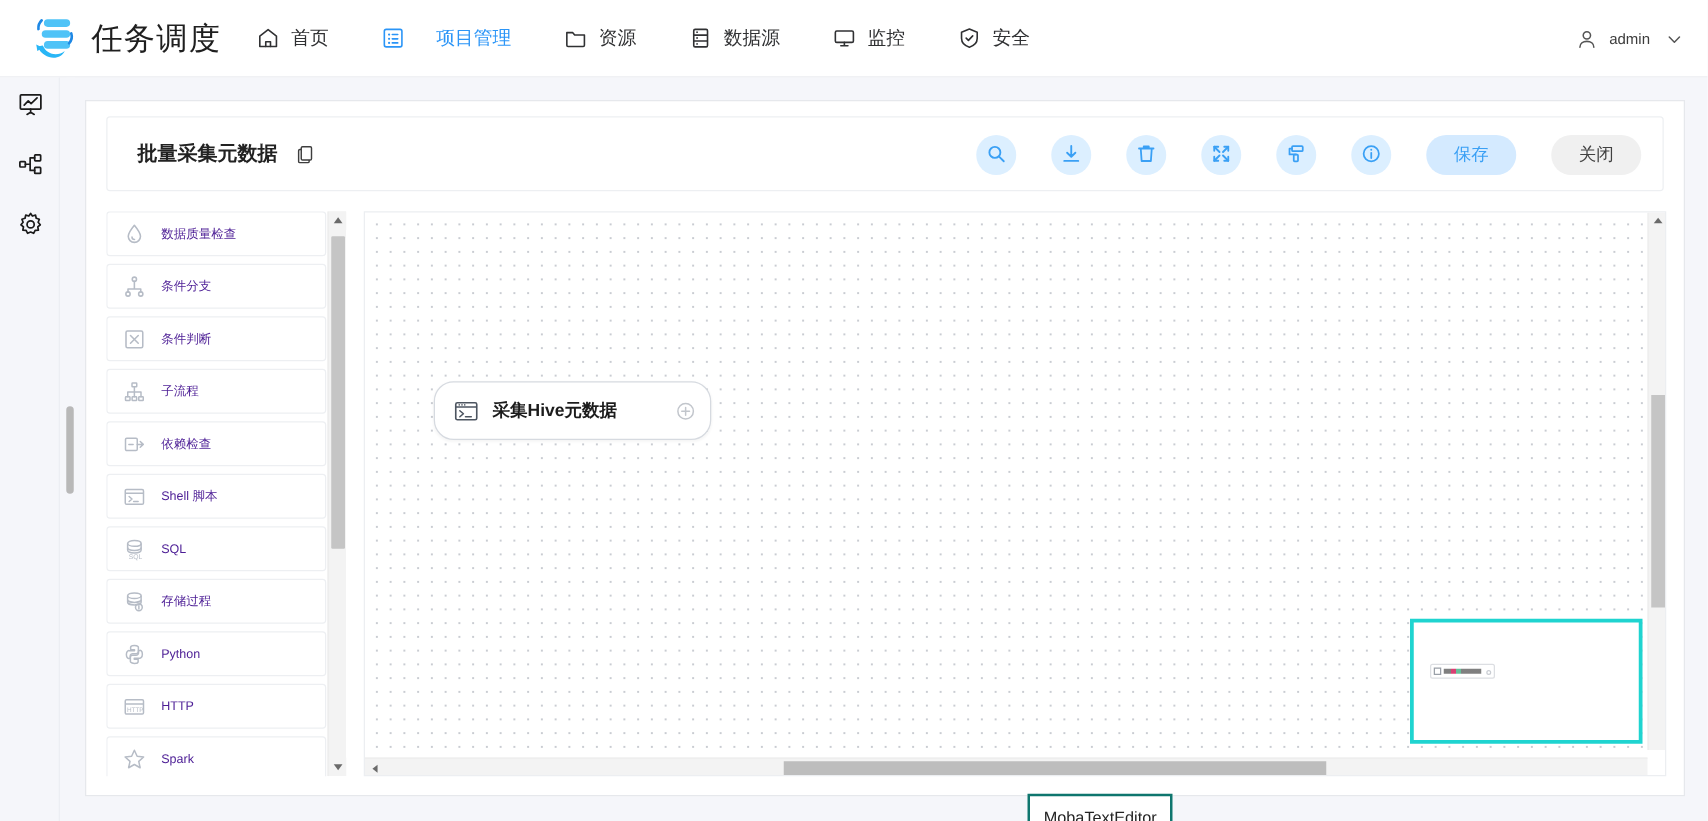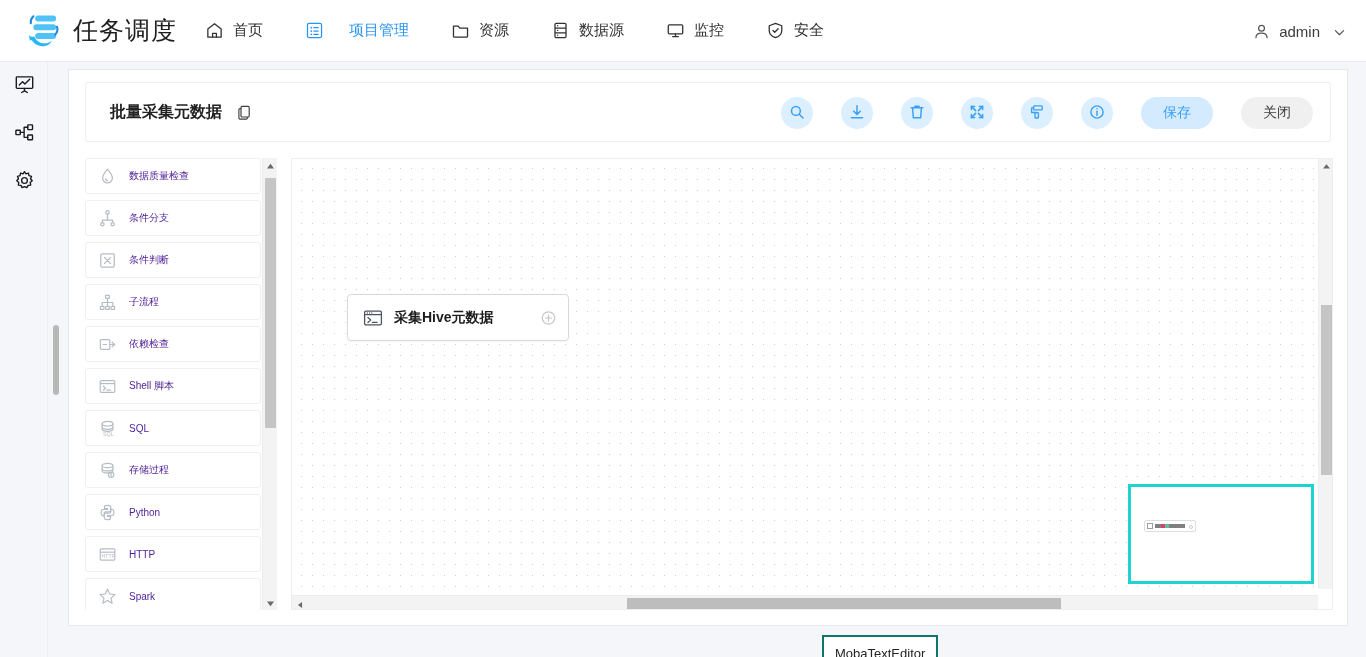--- a/index.html
+++ b/index.html
@@ -36,21 +36,21 @@
     font-size: 15px; color: #303133;
   }
   .nav-item .nav-ico { width: 19px; height: 19px; margin-right: 9px; flex: none; display:block; }
   .nav-item.active { color: #2b95f7; gap: 16px; }
   .nav-item.active .nav-ico { color: #2b95f7; }
   .nav-right {
     position: absolute; right: 20px; top: 0; height: 62px;
     display: flex; align-items: center; cursor: pointer;
   }
   .nav-right .user-ico { width: 17px; height: 17px; margin-right: 9px; color:#555; }
-  .nav-right .user-name { font-size: 15px; color: #3c3c3c; margin-right: 13px; }
+  .nav-right .user-name { font-size: 12px; color: #3c3c3c; margin-right: 13px; }
   .nav-right .caret { width: 13px; height: 13px; color:#555; }
 
   
   .rail {
     position: absolute; left: 0; top: 62px;
     width: 48px; height: 595px;
     background: #f5f6fa;
     border-right: 1px solid #eceef3;
   }
   .rail-item {
@@ -65,21 +65,21 @@
     background: #f5f6fa;
   }
   .page-scroll-thumb {
     position: absolute; left: 0; top: 263px;
     width: 6px; height: 70px;
     background: #b8b8b8; border-radius: 3px;
   }
 
   
   .card {
-    position: absolute; left: 68px; top: 69px;
+    position: absolute; left: 68px; top: 80px;
     width: 1280px; height: 557px;
     background: #ffffff;
     border: 1px solid #e6e8ec;
   }
 
   
   .card-head {
     position: relative;
     height: 60px;
     margin: 12px 16px 0 16px;
@@ -182,21 +182,21 @@
     background-image: radial-gradient(circle, #c9ccd2 0.8px, transparent 0.9px);
     background-size: 11px 11px;
     background-position: 4px 4px;
   }
 
   .node {
     position: absolute; left: 55px; top: 135px;
     width: 222px; height: 47px;
     background: #ffffff;
     border: 1px solid #d6dae0;
-    border-radius: 4px;
+    border-radius: 16px;
     display: flex; align-items: center;
     box-shadow: 0 1px 2px rgba(0,0,0,0.04);
     cursor: move;
   }
   .node-ico {
     width: 22px; height: 22px; margin-left: 14px; margin-right: 10px;
     color: #4d5560; flex: none;
   }
   .node-label { font-size: 14px; color: #1c1c1c; font-weight: 700; }
   .node-plus {

